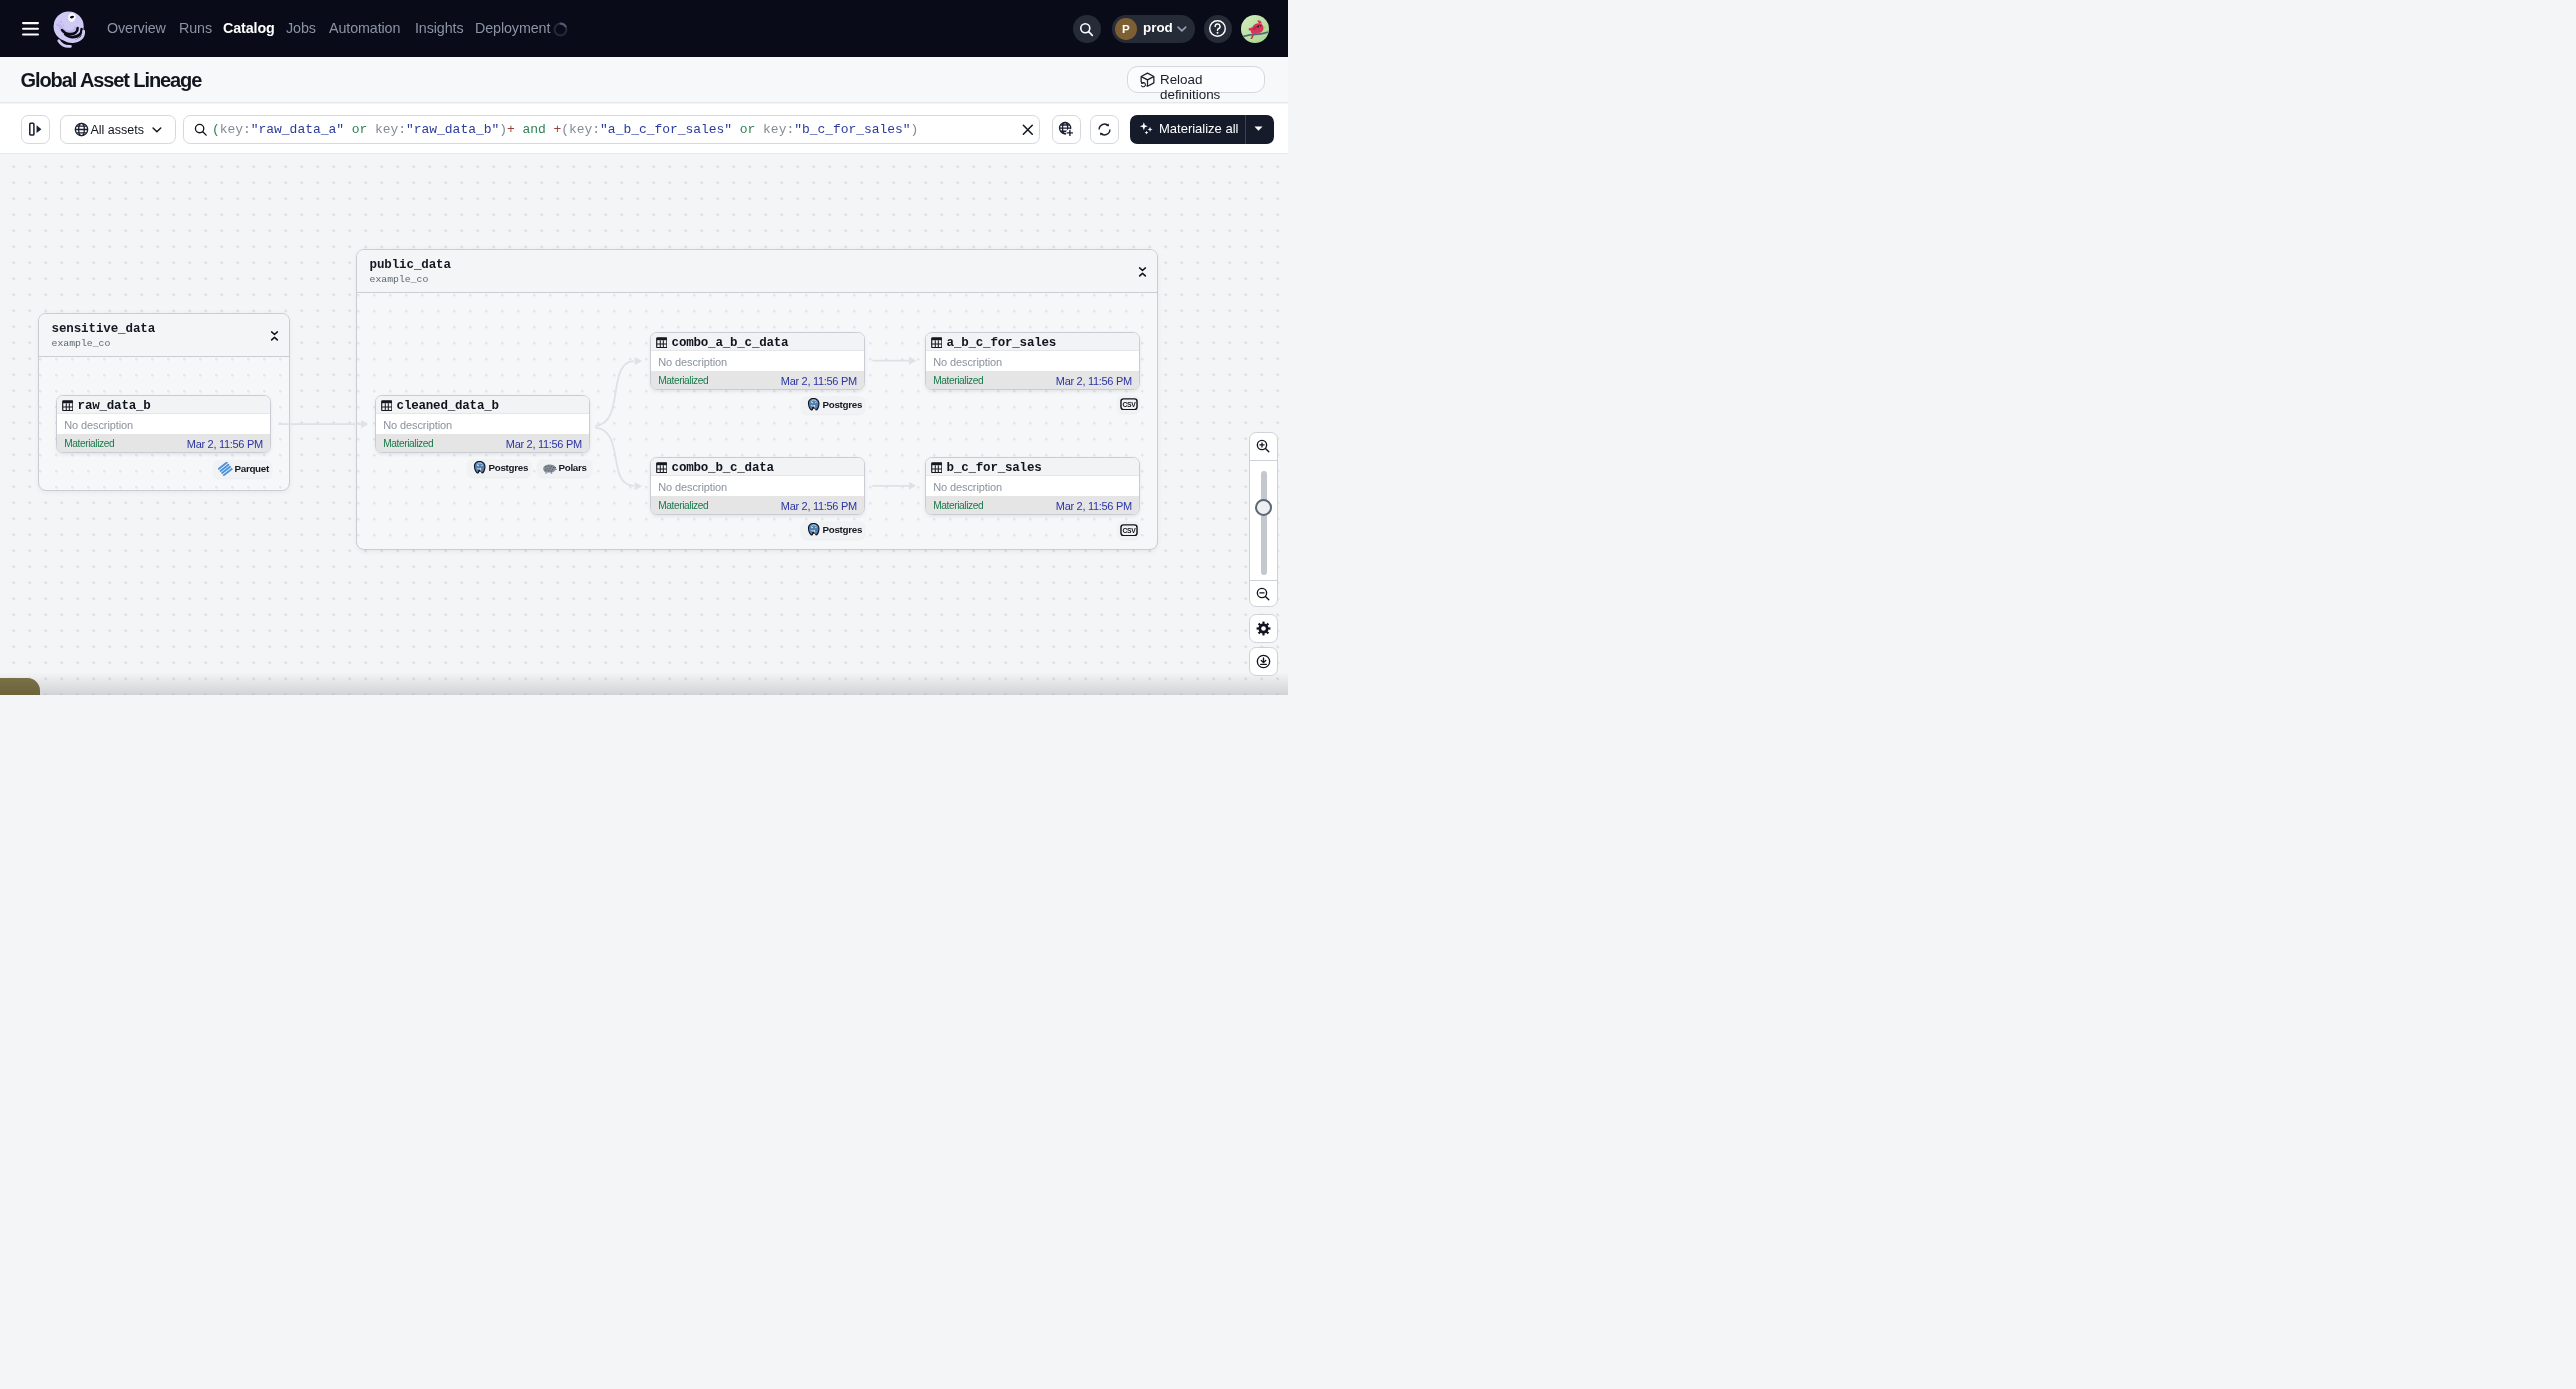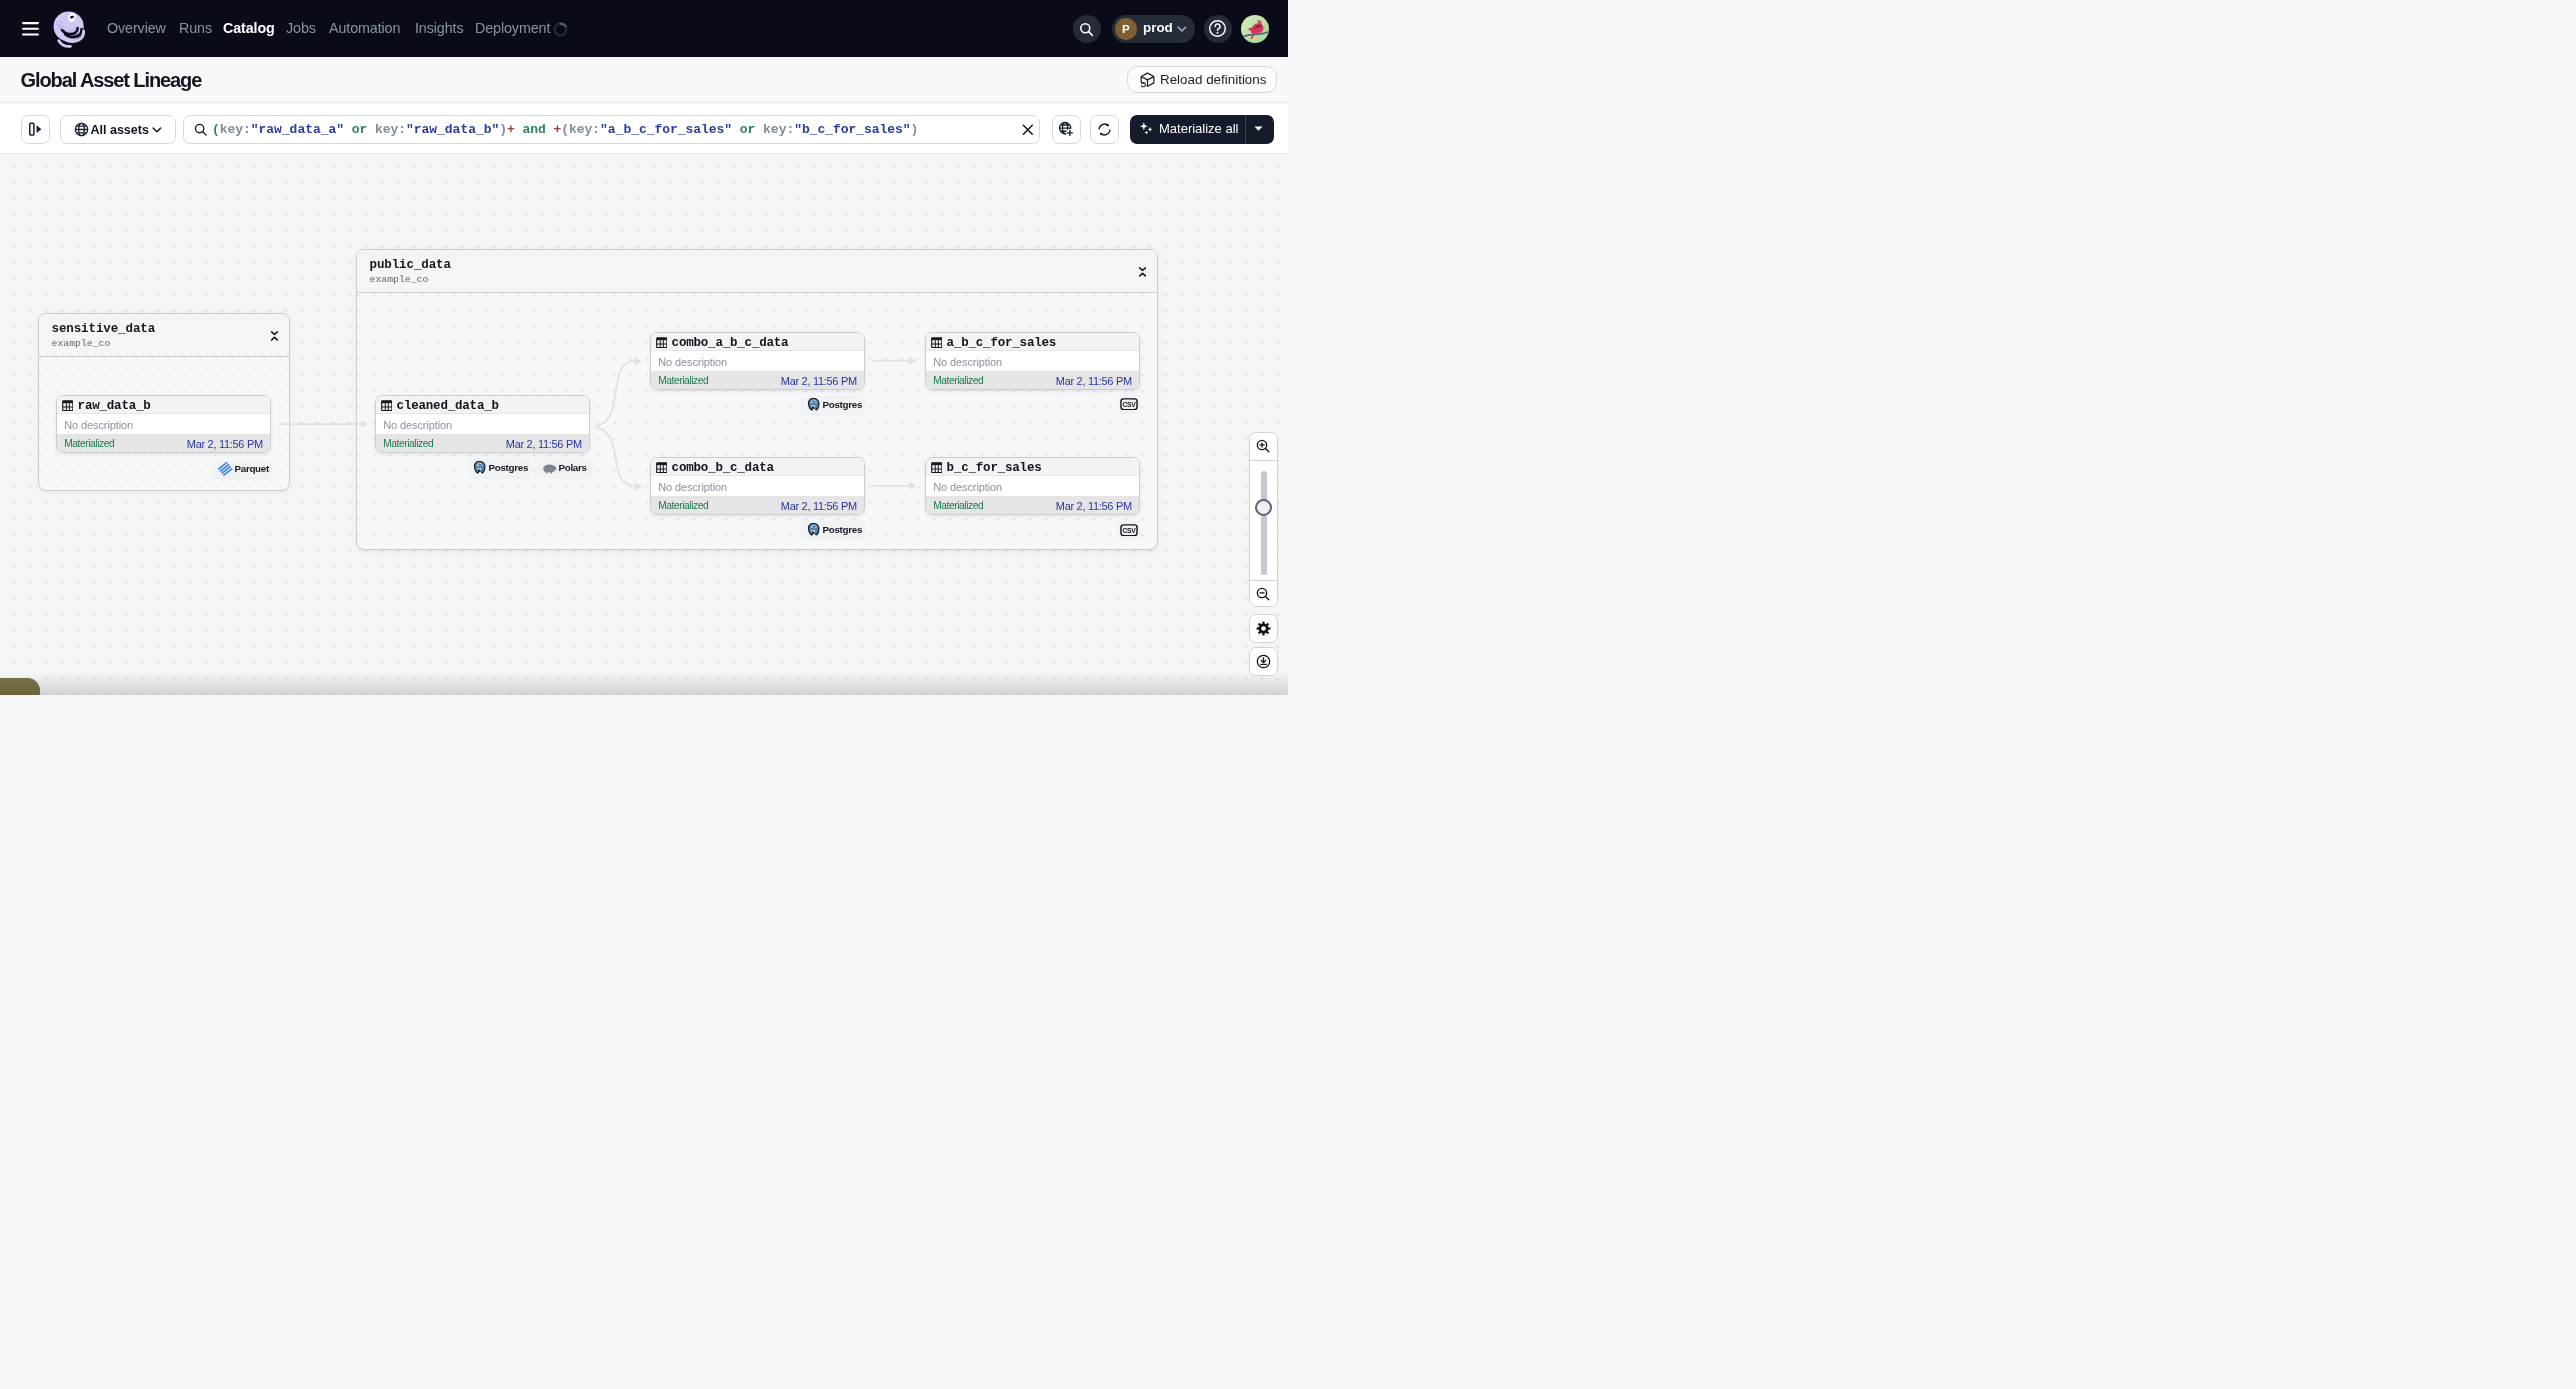--- a/index.html
+++ b/index.html
@@ -13,24 +13,24 @@
   background-color:#F4F5F6;
   background-image:radial-gradient(circle at 1.3px 1.3px, #D9DCE0 1.1px, transparent 1.5px);
   background-size:16px 16px; background-position:-3.6px -5.4px; }
 
 
 .navlink { position:absolute; top:0; height:57px; line-height:57px; font-size:14.3px; color:#8B93A4; letter-spacing:-0.1px; }
 .navlink.active { color:#FFFFFF; font-weight:bold; }
 .ncirc { position:absolute; top:14.7px; width:28px; height:28px; border-radius:50%; background:#262B38; }
 
 #hdr h1 { position:absolute; left:20.6px; top:11.6px; font-size:20px; font-weight:bold; color:#12161F; letter-spacing:-1.1px;}
-#reloadbtn { position:absolute; left:1127px; top:9px; width:150px; height:27px; border:0.9px solid #D4D8DC; border-radius:10.7px; background:#FBFCFD; }
+#reloadbtn { position:absolute; left:1127px; top:9px; width:138px; height:27px; border:0.9px solid #D4D8DC; border-radius:10.7px; background:#FBFCFD; }
 #reloadbtn span { position:absolute; left:32px; top:5.4px; font-size:13.4px; color:#1A1E26; }
 
-.tbtn { position:absolute; top:10.7px; height:29px; border:0.9px solid #D4D8DD; border-radius:7.2px; background:#fff;font-weight:bold; }
+.tbtn { position:absolute; top:10.7px; height:29px; border:0.9px solid #D4D8DD; border-radius:7.2px; background:#fff; }
 
 .group { position:absolute; z-index:1; border:1.3px solid #C8CCD3; border-radius:8px; background:#F6F7F9; box-shadow:0 1.8px 5.4px rgba(16,20,30,0.05); }
 .ghead { position:absolute; left:0; top:0; right:0; height:43px; background:#F4F5F7; border-bottom:1.3px solid #C8CCD3; border-radius:6.7px 6.7px 0 0; }
 .gbody { position:absolute; left:0; top:44px; right:0; bottom:0; border-radius:0 0 6.7px 6.7px;
   background-image:radial-gradient(circle at 1.3px 1.3px, #E4E7EA 1.1px, transparent 1.5px);
   background-size:16px 16px; }
 .gtitle { position:absolute; left:12.5px; top:8px; font-family:"Liberation Mono",monospace; font-weight:bold; font-size:12.5px; color:#141821; letter-spacing:-0.1px; }
 .gsub { position:absolute; left:12.5px; top:24px; font-family:"Liberation Mono",monospace; font-size:9.8px; color:#5C6670;text-align:center; }
 .node { position:absolute; z-index:3; width:215px; height:58px; background:#fff; border:1.1px solid #C9CDD3; border-radius:7.2px; box-shadow:0 1.8px 3.6px rgba(16,20,30,0.07); }
 .nhead { position:absolute; left:0; top:0; right:0; height:18.3px; background:#F2F3F5; border-bottom:0.9px solid #E4E6E9; border-radius:5.8px 5.8px 0 0; }

